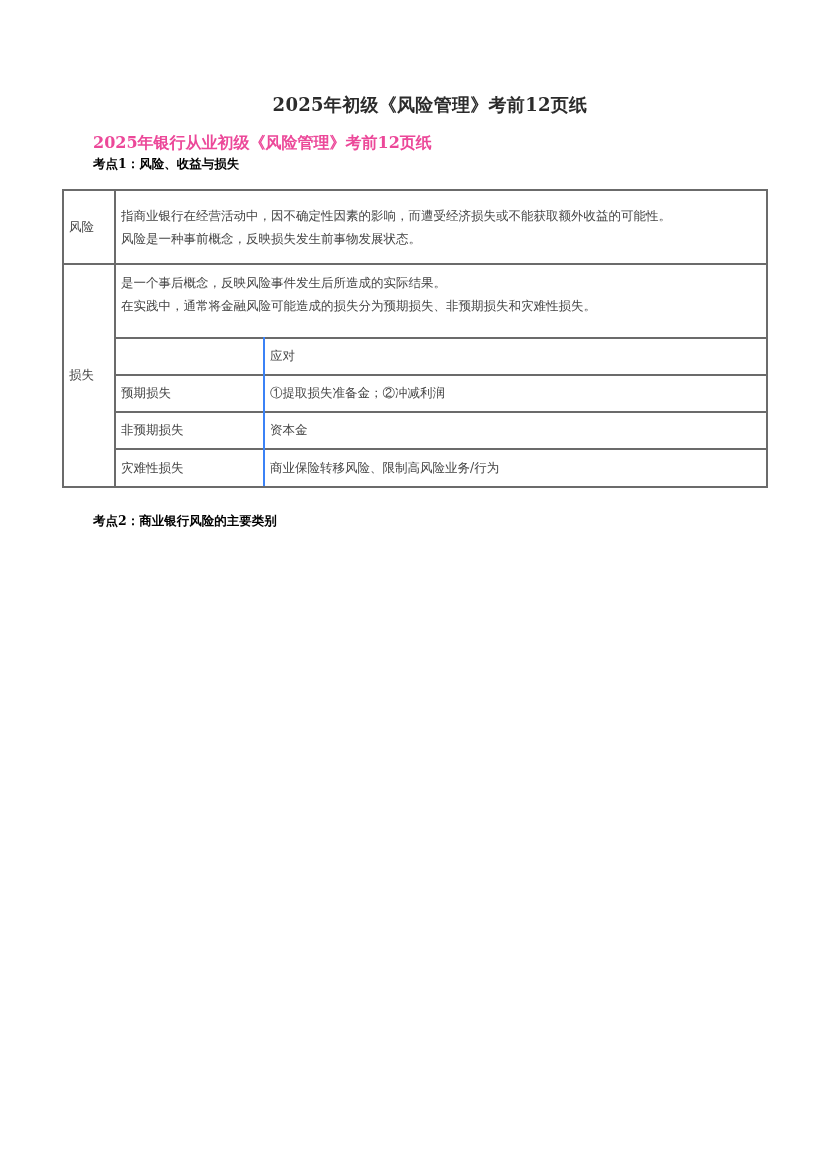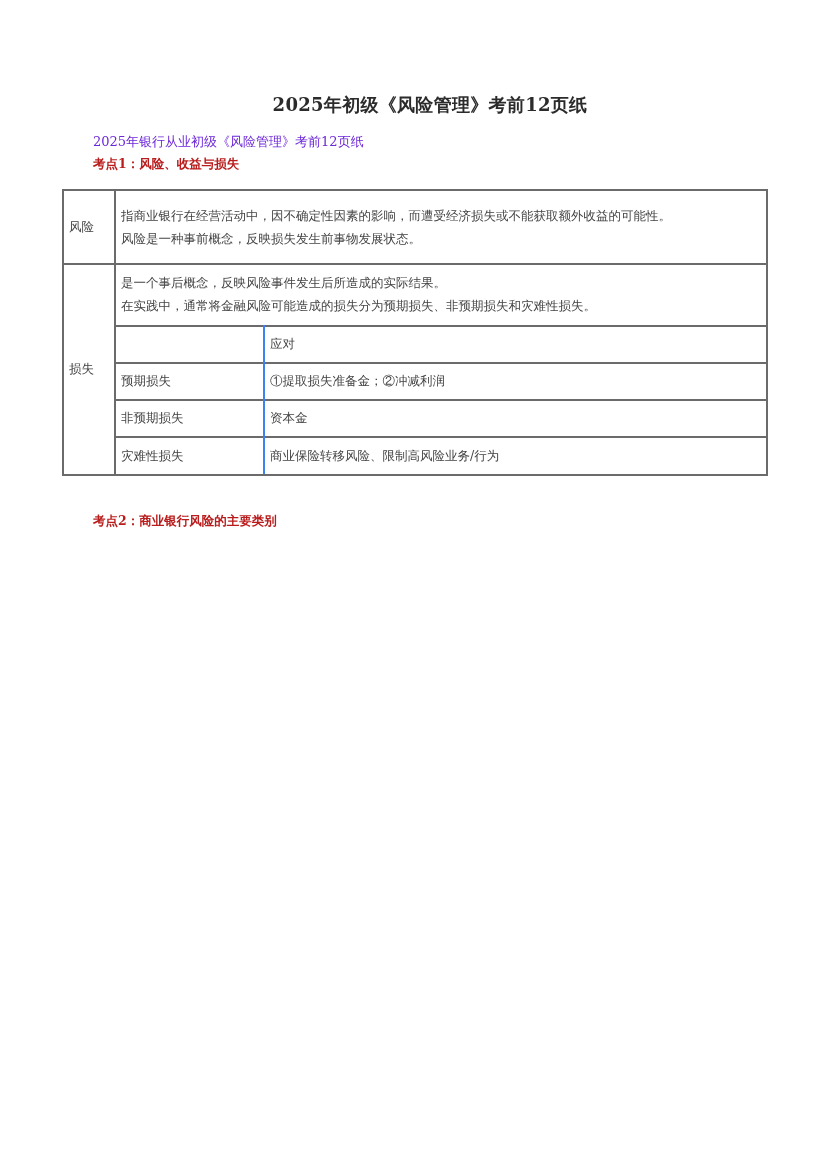--- a/index.html
+++ b/index.html
@@ -23,30 +23,30 @@
       text-align: center;
       font-size: 18px;
       font-weight: bold;
       color: #2b2b2b;
       letter-spacing: 0.3px;
     }
     .subtitle {
       position: absolute;
       left: 93px;
       top: 133px;
-      font-size: 13px;
-      font-weight: normal;
-      color: #6d28d9;
+      font-size: 16px;
+      font-weight: bold;
+      color: #ec4899;
     }
     .section-heading {
       position: absolute;
       left: 93px;
       font-size: 12.5px;
       font-weight: bold;
-      color: #b91c1c;
+      color: #000000;
     }
     .h1 { top: 156px; }
     .h2 { top: 513px; }
 
     .main-table {
       position: absolute;
       left: 62px;
       top: 189px;
       width: 706px;
       border-collapse: collapse;
@@ -73,20 +73,21 @@
     .row-income td { height: 37px; }
     .loss-desc {
       padding: 6px 5px !important;
       line-height: 23px;
       height: 60px;
       box-sizing: border-box;
     }
     .sub-table {
       width: 100%;
       border-collapse: collapse;
+      margin-top: 12px;
     }
     .sub-table td {
       border: 0;
       border-top: 2px solid #6b6b6b;
       height: 37px;
       padding: 0 5px !important;
       box-sizing: border-box;
     }
     .sub-table td.c1 {
       width: 148px;

